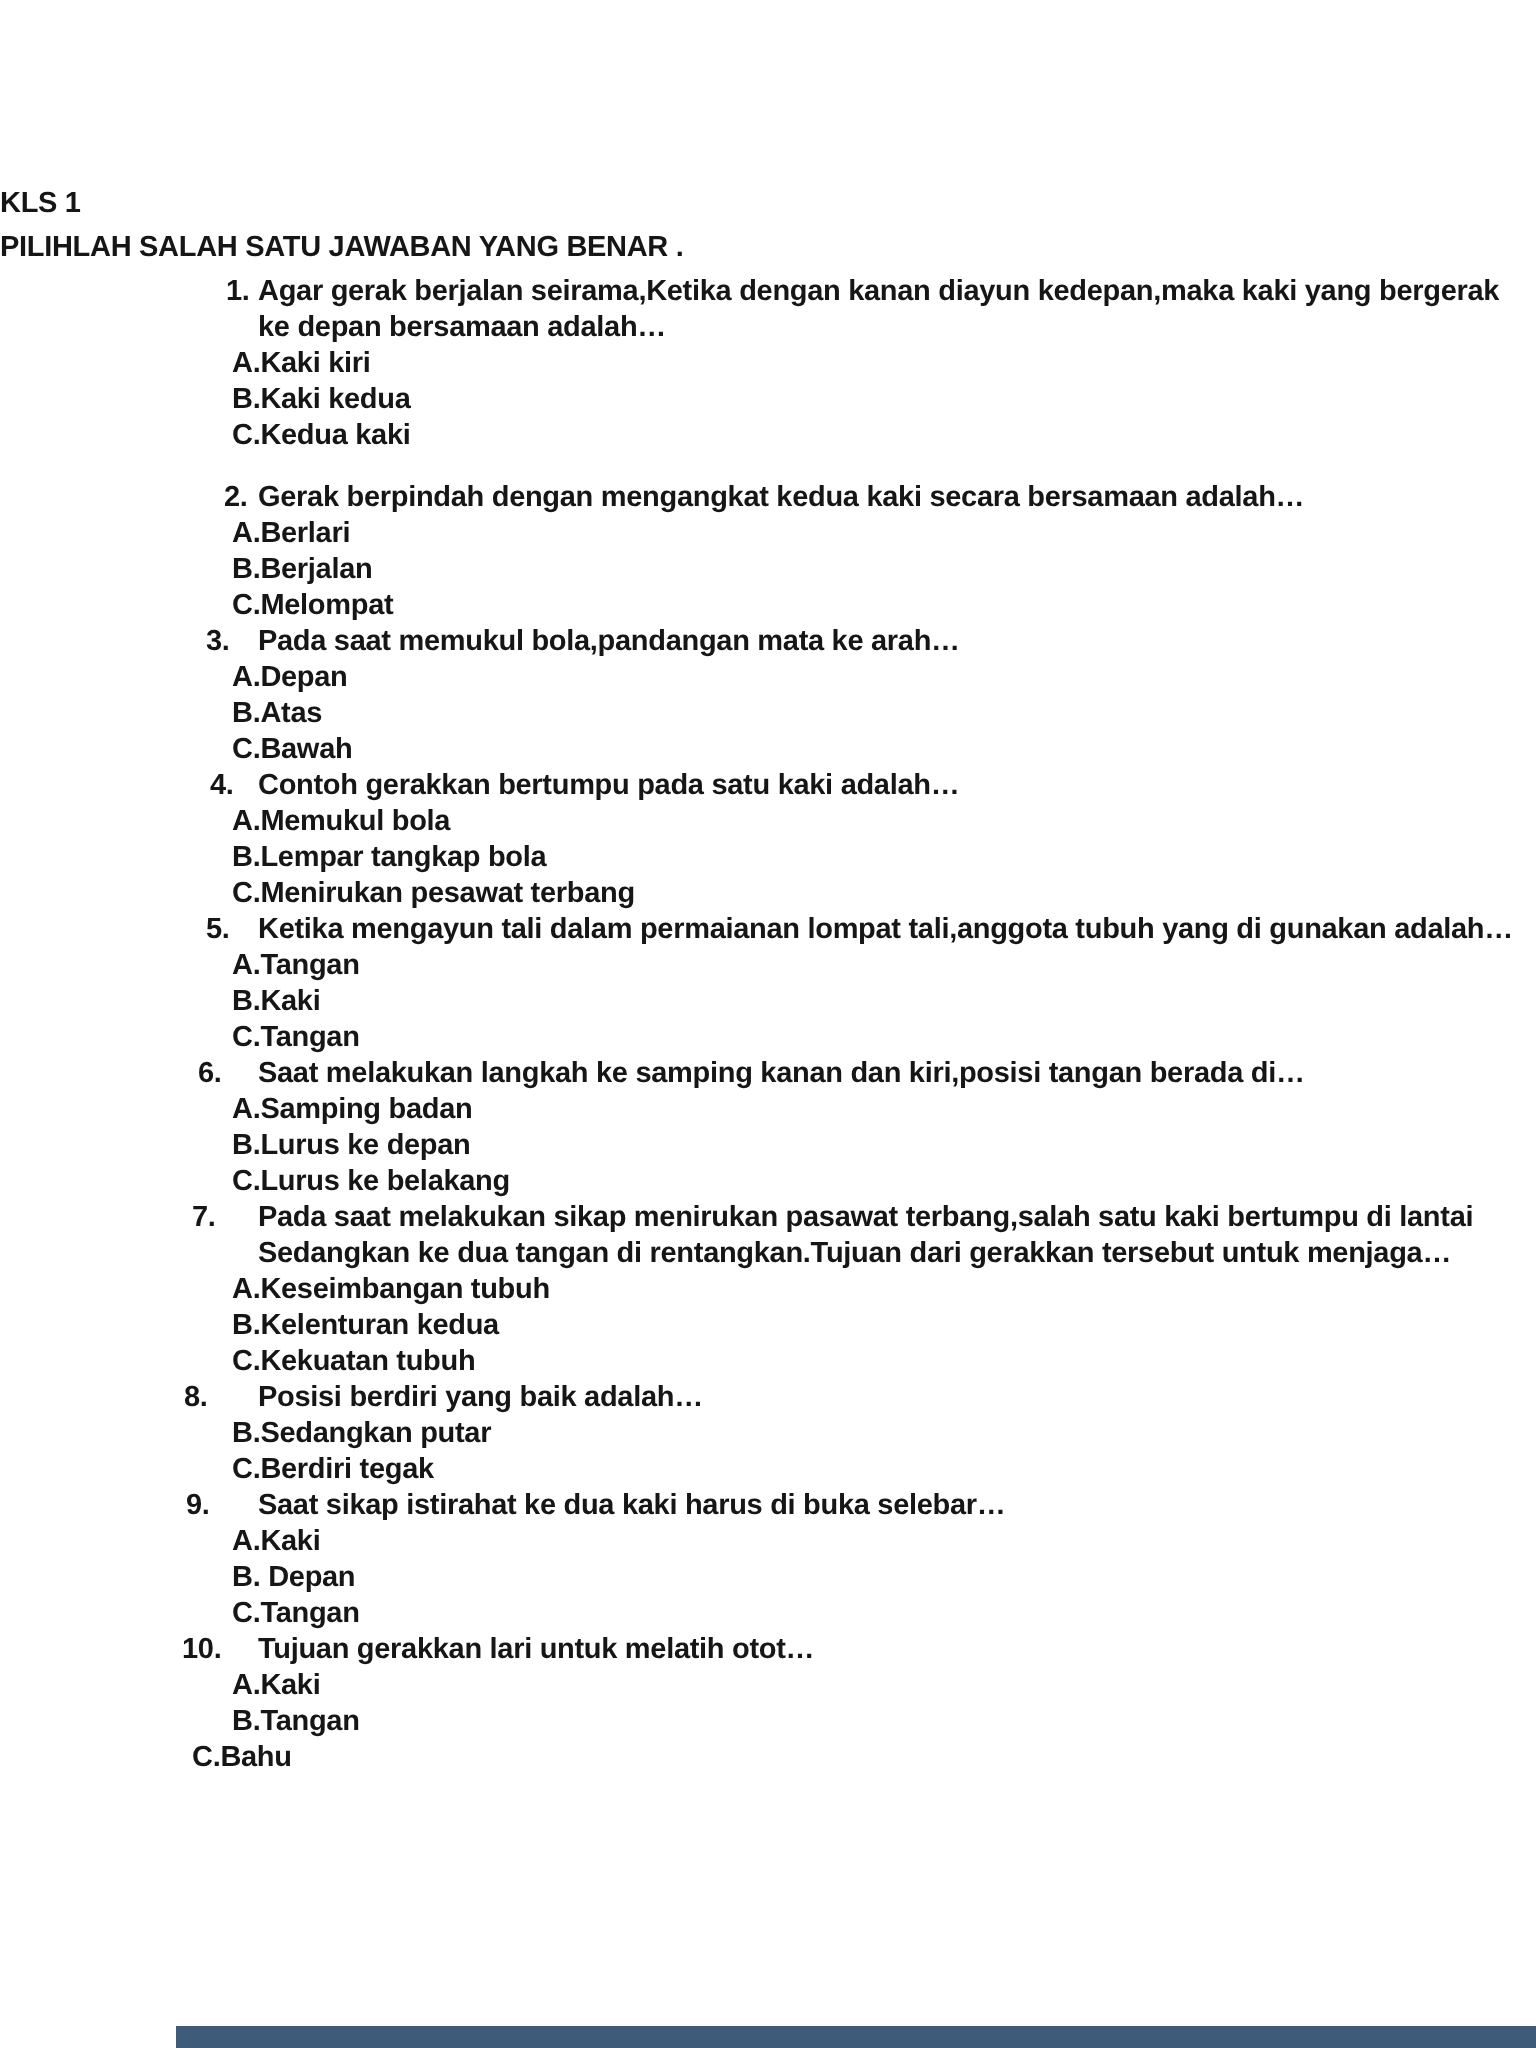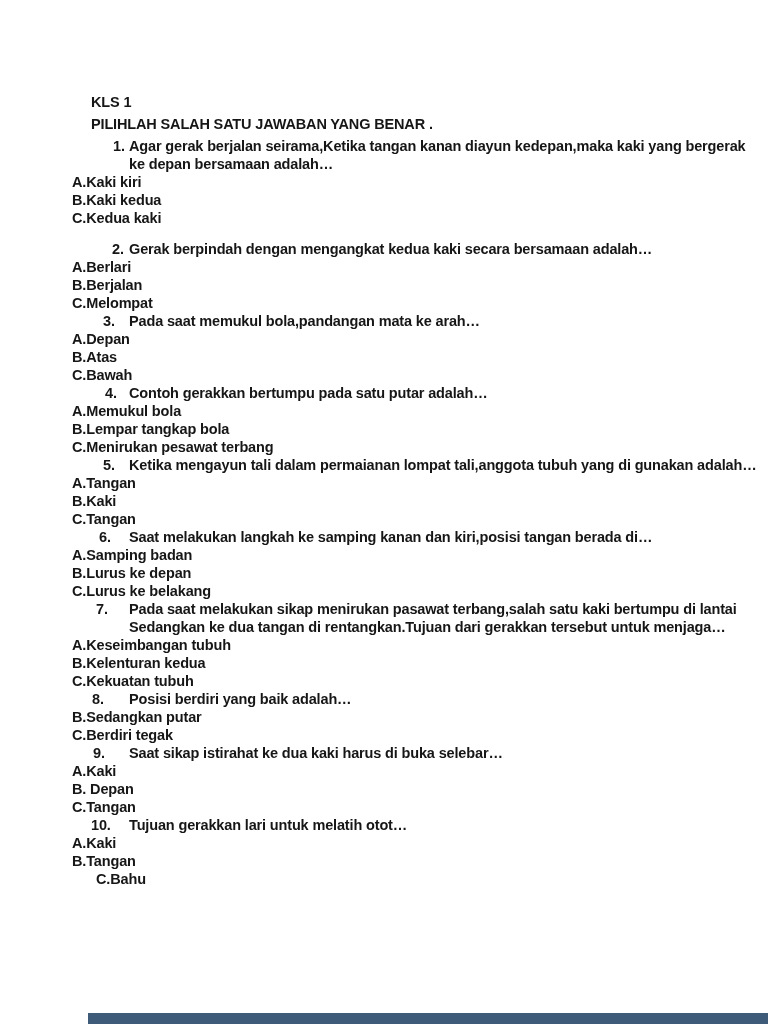--- a/index.html
+++ b/index.html
@@ -12,21 +12,20 @@
     font-weight:700;
     color:#161616;
     -webkit-font-smoothing:antialiased;
   }
   .page{position:absolute;inset:0;}
   .doc{
     position:absolute;
     top:92px;left:0;right:0;
   }
   .hdr{
-    padding-left:91px;
     font-size:14.5px;
     line-height:21.5px;
     letter-spacing:-0.15px;
     white-space:pre;
   }
   .questions{margin-top:2px;}
   .question-block{margin:0;}
   .question-block.gap-after{margin-bottom:13px;}
   .q-line{
     position:relative;
@@ -34,21 +33,21 @@
     font-size:14.5px;
     line-height:18px;
     letter-spacing:-0.15px;
     white-space:pre;
   }
   .q-num{
     position:absolute;
     top:0;
   }
   .opt-line{
-    padding-left:72px;
+    padding-left:116px;
     font-size:14.5px;
     line-height:18px;
     letter-spacing:-0.15px;
     white-space:pre;
   }
   .opt-line.outdent{padding-left:96px;}
   .bottom-bar{
     position:absolute;
     left:88px;right:0;bottom:0;
     height:11px;
@@ -56,40 +55,40 @@
 </style>
 </head>
 <body>
 
 <div class="page">
   <div class="doc">
     <div class="hdr">KLS 1</div>
     <div class="hdr">PILIHLAH SALAH SATU JAWABAN YANG BENAR .</div>
     <div class="questions">
         <div class="question-block gap-after">
-          <div class="q-line"><span class="q-num" style="left: 113px;">1.</span><span>Agar gerak berjalan seirama,Ketika tangan kanan diayun kedepan,maka kaki yang bergerak</span></div>
+          <div class="q-line"><span class="q-num" style="left: 113px;">1.</span><span>Agar gerak berjalan seirama,Ketika dengan kanan diayun kedepan,maka kaki yang bergerak</span></div>
           <div class="q-line"><span>ke depan bersamaan adalah…</span></div>
           <div class="opt-line">A.Kaki kiri</div>
           <div class="opt-line">B.Kaki kedua</div>
           <div class="opt-line">C.Kedua kaki</div>
         </div>
         <div class="question-block">
           <div class="q-line"><span class="q-num" style="left: 112px;">2.</span><span>Gerak berpindah dengan mengangkat kedua kaki secara bersamaan adalah…</span></div>
           <div class="opt-line">A.Berlari</div>
           <div class="opt-line">B.Berjalan</div>
           <div class="opt-line">C.Melompat</div>
         </div>
         <div class="question-block">
           <div class="q-line"><span class="q-num" style="left: 103px;">3.</span><span>Pada saat memukul bola,pandangan mata ke arah…</span></div>
           <div class="opt-line">A.Depan</div>
           <div class="opt-line">B.Atas</div>
           <div class="opt-line">C.Bawah</div>
         </div>
         <div class="question-block">
-          <div class="q-line"><span class="q-num" style="left: 105px;">4.</span><span>Contoh gerakkan bertumpu pada satu putar adalah…</span></div>
+          <div class="q-line"><span class="q-num" style="left: 105px;">4.</span><span>Contoh gerakkan bertumpu pada satu kaki adalah…</span></div>
           <div class="opt-line">A.Memukul bola</div>
           <div class="opt-line">B.Lempar tangkap bola</div>
           <div class="opt-line">C.Menirukan pesawat terbang</div>
         </div>
         <div class="question-block">
           <div class="q-line"><span class="q-num" style="left: 103px;">5.</span><span>Ketika mengayun tali dalam permaianan lompat tali,anggota tubuh yang di gunakan adalah…</span></div>
           <div class="opt-line">A.Tangan</div>
           <div class="opt-line">B.Kaki</div>
           <div class="opt-line">C.Tangan</div>
         </div>

